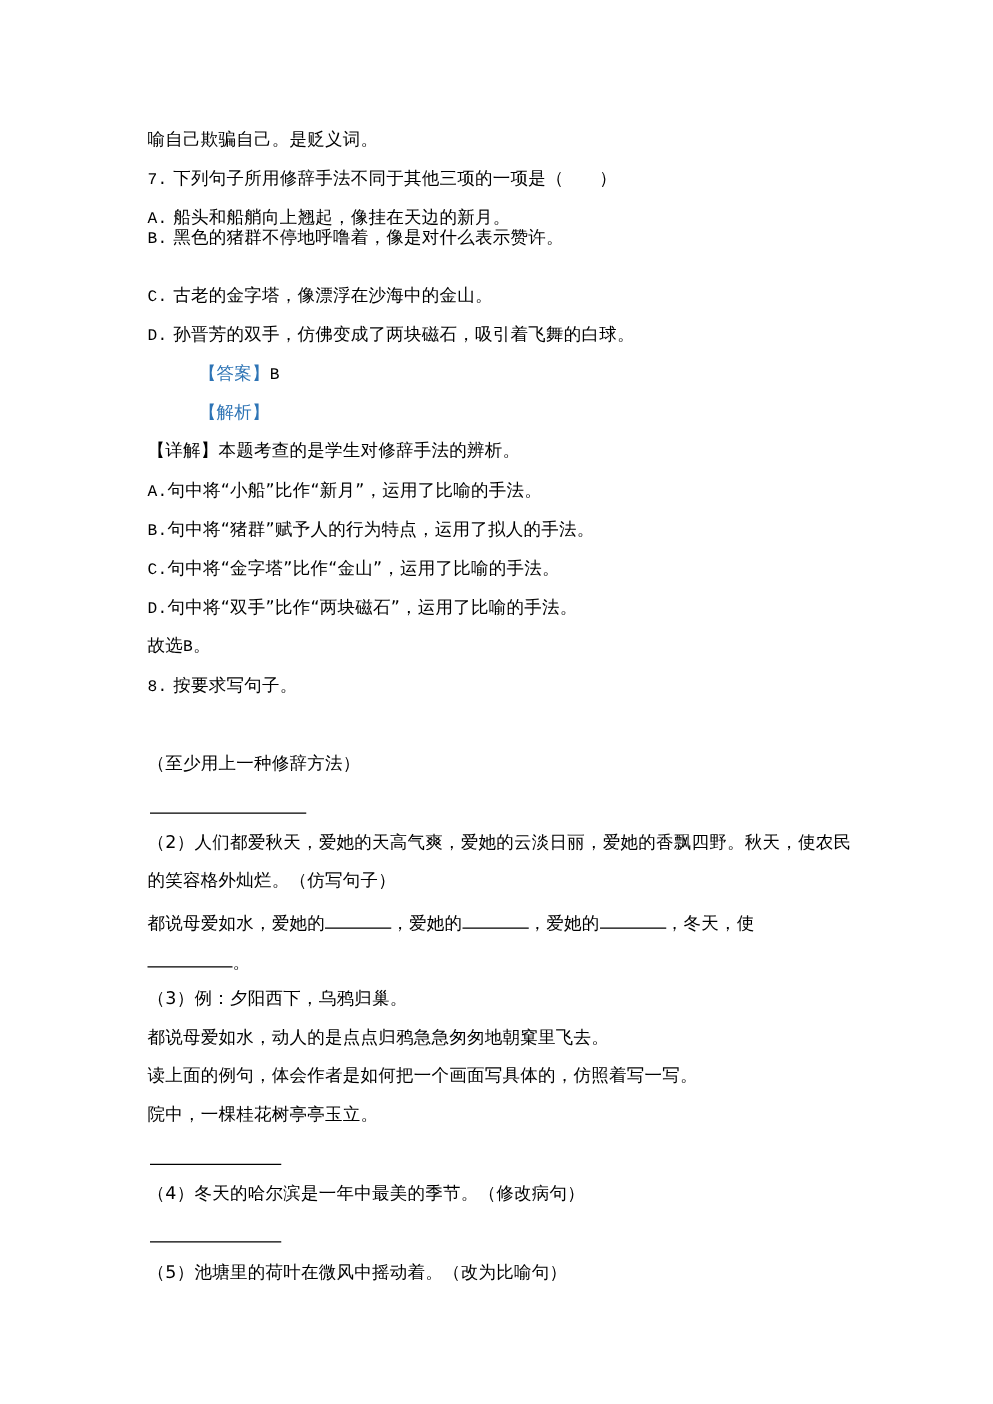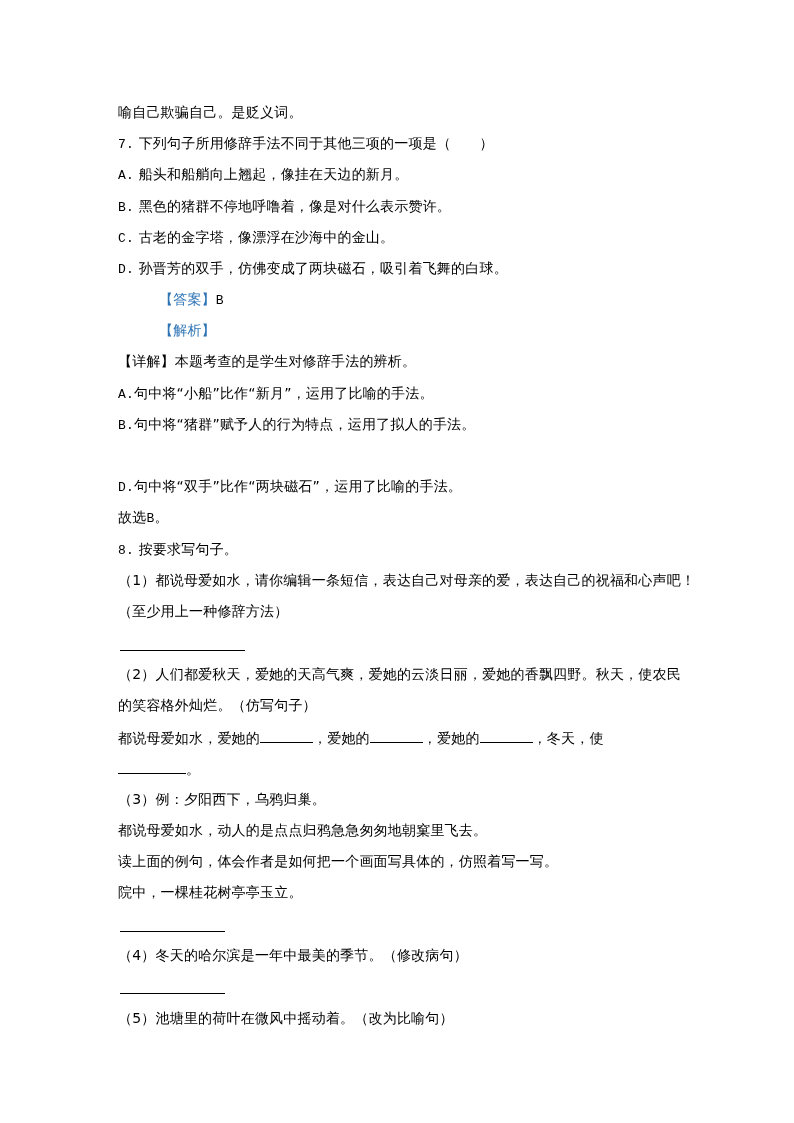--- a/index.html
+++ b/index.html
@@ -21,21 +21,21 @@
 
   <div class="line" style="top:135px">
     <span class="mono">7.</span>
     <span>下列句子所用修辞手法不同于其他三项的一项是（　　）</span>
   </div>
 
   <div class="line" style="top:166px">
     <span class="mono">A.</span>
     <span>船头和船艄向上翘起，像挂在天边的新月。</span>
   </div>
-  <div class="line" style="top:198px">
+  <div class="line" style="top:182px">
     <span class="mono">B.</span>
     <span>黑色的猪群不停地呼噜着，像是对什么表示赞许。</span>
   </div>
   <div class="line" style="top:229px">
     <span class="mono">C.</span>
     <span>古老的金字塔，像漂浮在沙海中的金山。</span>
   </div>
   <div class="line" style="top:260px">
     <span class="mono">D.</span>
     <span>孙晋芳的双手，仿佛变成了两块磁石，吸引着飞舞的白球。</span>
@@ -52,34 +52,36 @@
   <div class="line" style="top:353px">
     <span>【详解】</span><span>本题考查的是学生对修辞手法的辨析。</span>
   </div>
 
   <div class="line" style="top:416px">
     <span class="mono">B.</span><span>句中将“猪群”赋予人的行为特点，运用了拟人的手法。</span>
   </div>
   <div class="line" style="top:385px">
     <span class="mono">A.</span><span>句中将“小船”比作“新月”，运用了比喻的手法。</span>
   </div>
+  <div class="line" style="top:447px">
+    <span class="mono">C.</span><span>句中将“金字塔”比作“金山”，运用了比喻的手法。</span>
+  </div>
   <div class="line" style="top:478px">
     <span class="mono">D.</span><span>句中将“双手”比作“两块磁石”，运用了比喻的手法。</span>
   </div>
 
   <div class="line" style="top:509px">
     <span>故选</span><span class="mono">B</span><span>。</span>
   </div>
 
   <div class="line" style="top:541px">
     <span class="mono">8.</span>
     <span>按要求写句子。</span>
   </div>
 
-  <div class="line" style="top:572px">（1）都说母爱如水，请你编辑一条短信，表达自己对母亲的爱，表达自己的祝福和心声吧！</div>
   <div class="line" style="top:603px">（至少用上一种修辞方法）</div>
   <div class="rule" style="left:120px; top:650px; width:125px;"></div>
 
   <div class="line" style="top:666px">（2）人们都爱秋天，爱她的天高气爽，爱她的云淡日丽，爱她的香飘四野。秋天，使农民</div>
   <div class="line" style="top:697px">的笑容格外灿烂。（仿写句子）</div>
 
   <div class="line" style="top:728px">
     <span>都说母爱如水，爱她的</span><span class="blank" style="width:53px"></span><span>，爱她的</span><span class="blank" style="width:53px"></span><span>，爱她的</span><span class="blank" style="width:53px"></span><span>，冬天，使</span>
   </div>
   <div class="line" style="top:759px">

